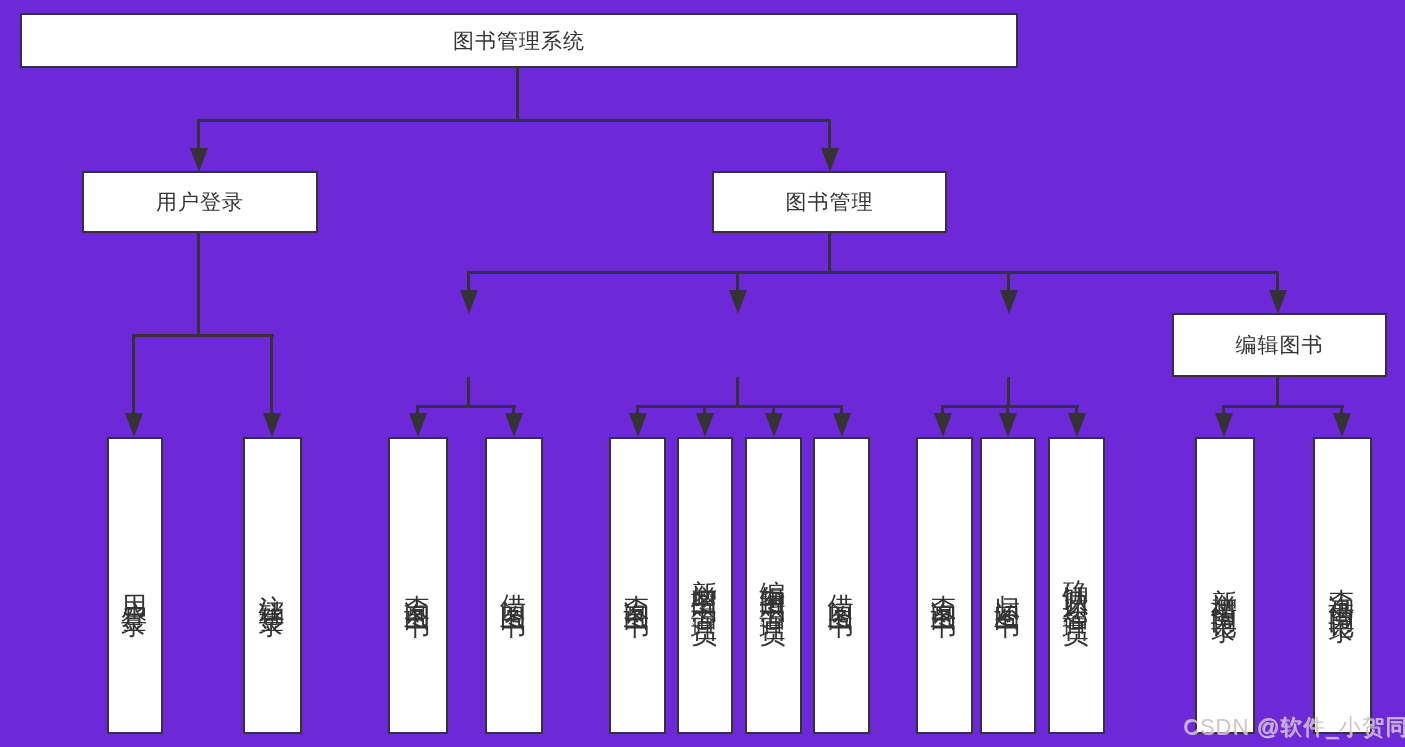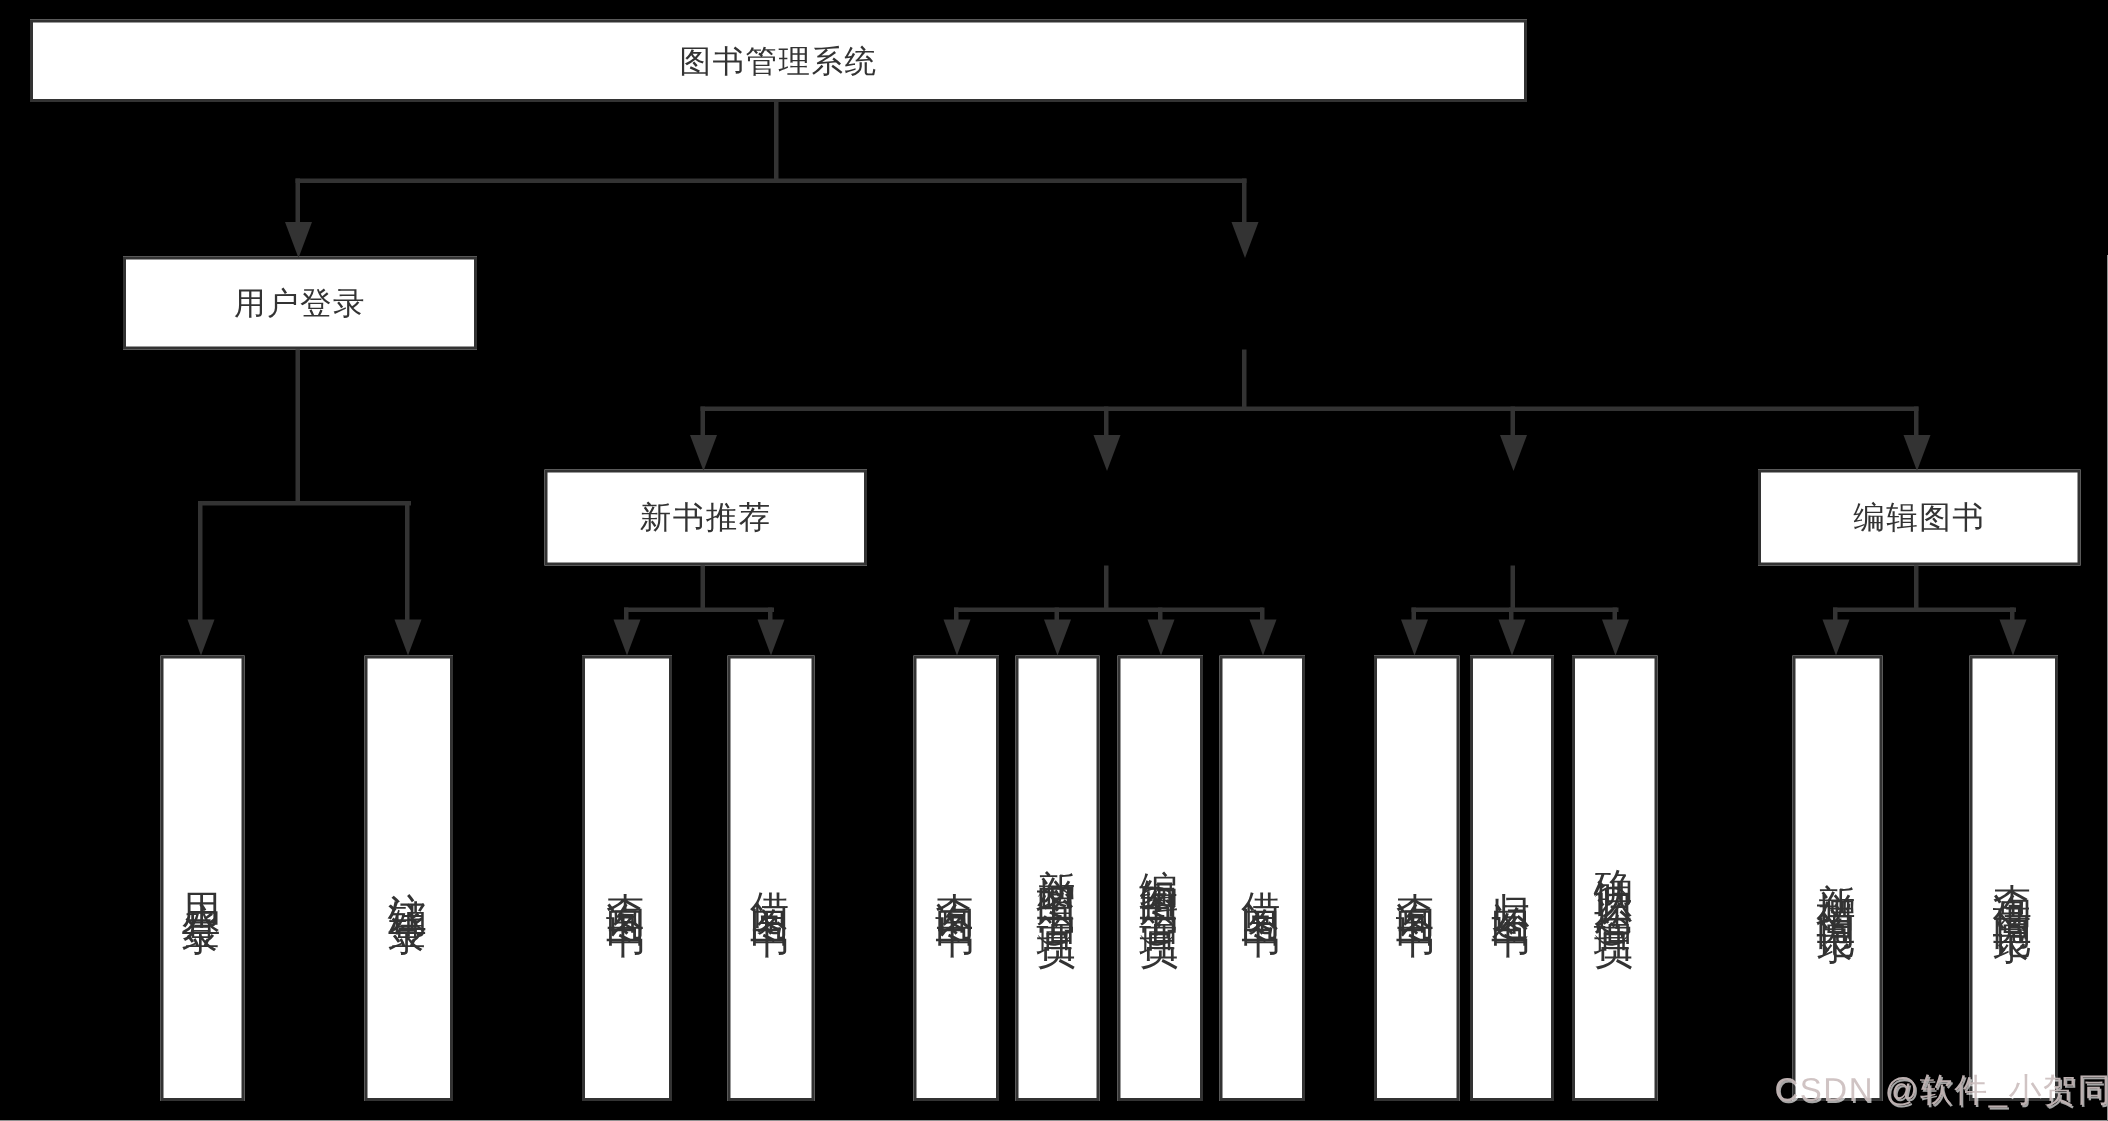--- a/index.html
+++ b/index.html
@@ -1,19 +1,19 @@
 <!DOCTYPE html>
 <html><head>
 <meta charset="utf-8">
 <style>
   html,body{margin:0;padding:0;background:#ffffff;}
   #canvas{
     position:relative;
     width:1405px;height:747px;
-    background:#000000;
+    background:#6d28d9;
     font-family:"Liberation Sans","DejaVu Sans",sans-serif;
     overflow:hidden;
   }
   .box{
     position:absolute;
     box-sizing:border-box;
     border:2px solid #333333;
     background:#ffffff;
     display:flex;
     align-items:center;
@@ -51,22 +51,22 @@
   }
 </style>
 </head>
 <body>
 
 <div id="canvas">
 
   <div class="box" style="left:20px;top:13px;width:998px;height:55px;">图书管理系统</div>
 
   <div class="box" style="left:82px;top:171px;width:236px;height:62px;">用户登录</div>
+  <div class="box" style="left:712px;top:171px;width:235px;height:62px;">图书管理</div>
 
-  <div class="box" style="left:363px;top:313px;width:215px;height:64px;">新书推荐</div>
   <div class="box" style="left:1172px;top:313px;width:215px;height:64px;">编辑图书</div>
 
   <div class="box vbox" style="left:107px;top:437px;width:56px;height:297px;">用户登录</div>
   <div class="box vbox" style="left:243px;top:437px;width:59px;height:297px;">注销登录</div>
 
   <div class="box vbox" style="left:388px;top:437px;width:60px;height:297px;">查询图书</div>
   <div class="box vbox" style="left:485px;top:437px;width:58px;height:297px;">借阅图书</div>
 
   <div class="box vbox" style="left:609px;top:437px;width:57px;height:297px;">查询图书</div>
   <div class="box vbox" style="left:677px;top:437px;width:56px;height:297px;">新增图书（管理员）</div>

